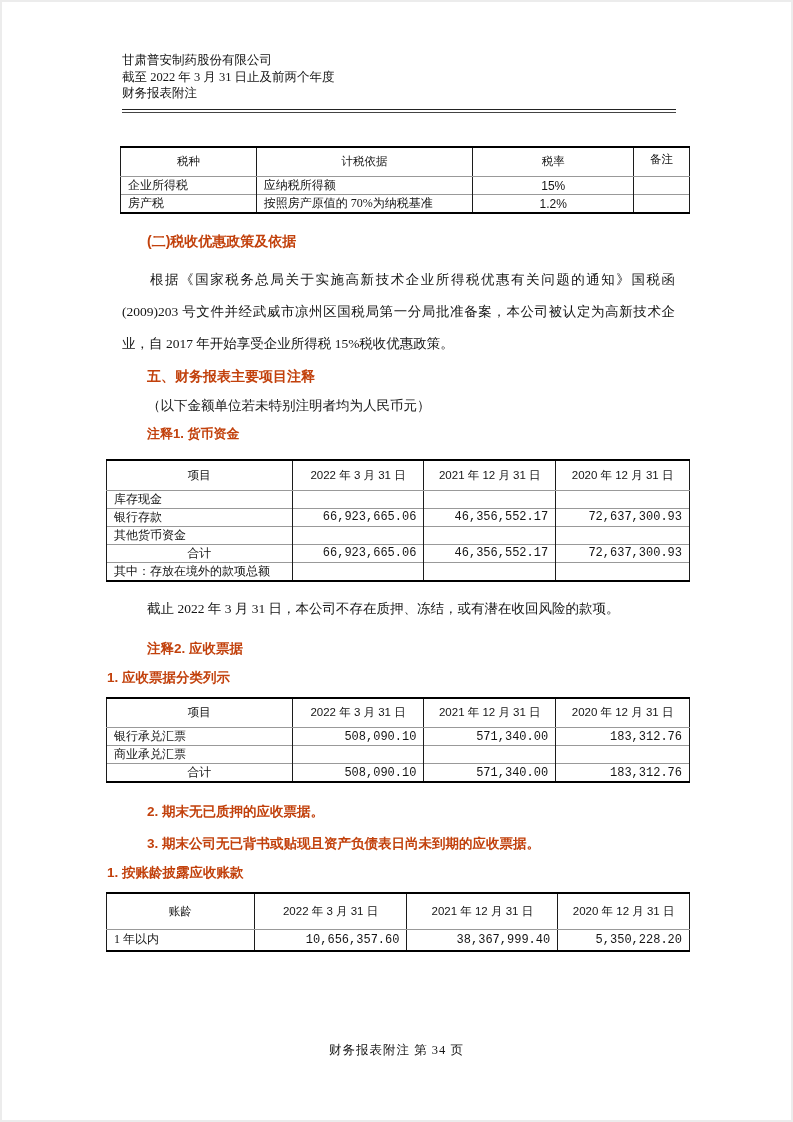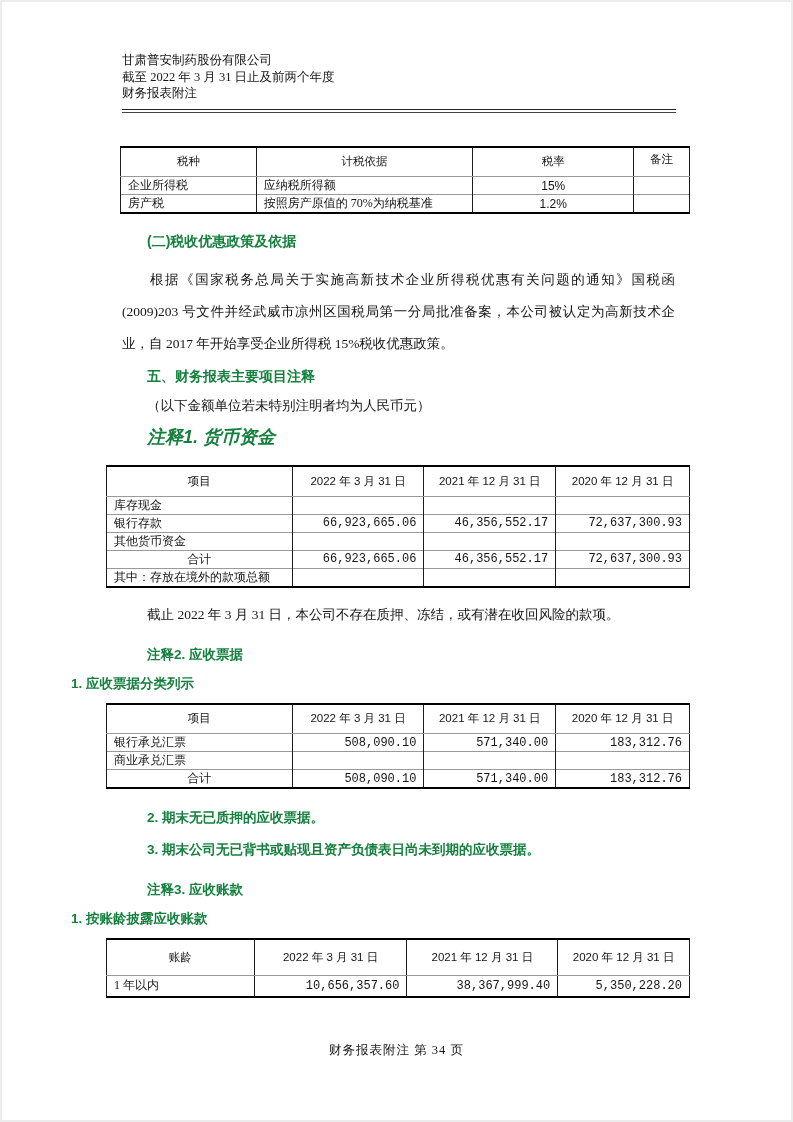--- a/index.html
+++ b/index.html
@@ -12,25 +12,25 @@
     border:2px solid #ececec;
     overflow:hidden;
     font-family:"Liberation Serif","DejaVu Serif",serif;
     color:#141414;
   }
   
   .company-block { margin:50px 0 0 120px; font-size:12.5px; line-height:16.5px; }
   .header-rule { margin:7px 0 0 120px; width:554px; height:2px;
                  border-top:1.5px solid #222; border-bottom:1px solid #444; }
   
-  .h { font-family:"Liberation Sans","DejaVu Sans",sans-serif; font-weight:700; color:#15803d; }
+  .h { font-family:"Liberation Sans","DejaVu Sans",sans-serif; font-weight:700; color:#c2410c; }
   .h-sec2   { margin:19px 0 0 145px; font-size:14px; }
   .h-sec5   { margin:8px 0 0 145px;  font-size:14px; }
-  .h-note   { margin:10px 0 16px 145px; font-size:18px;font-style:italic; }
-  .h-item   { margin:11px 0 0 69px; font-size:13.5px; }
+  .h-note   { margin:10px 0 16px 145px; font-size:13px; }
+  .h-item   { margin:11px 0 0 105px; font-size:13.5px; }
   .h-item2  { margin:20px 0 0 145px; font-size:13.5px; }
   .h-item3  { margin:14px 0 0 145px; font-size:13.5px; }
   .h-note3  { margin:22px 0 0 145px; font-size:13.5px; }
   
   .para   { margin:13px 0 0 120px; width:553px; text-align:justify;
             text-indent:28px; font-size:13.5px; line-height:32px; }
   .unit-note { margin:11px 0 0 145px; font-size:13.5px; }
   .remark    { margin:12px 0 0 145px; font-size:13.5px; }
   
   table.fin { border-collapse:collapse; table-layout:fixed;
@@ -198,21 +198,20 @@
           <td class="lbl">合计</td>
           <td class="val">508,090.10</td>
           <td class="val">571,340.00</td>
           <td class="val">183,312.76</td>
         </tr>
       </tbody>
     </table>
   <div class="h h-item2">2. 期末无已质押的应收票据。</div>
   <div class="h h-item3">3. 期末公司无已背书或贴现且资产负债表日尚未到期的应收票据。</div>
 
-  <div class="h h-note3">注释3. 应收账款</div>
   <div class="h h-item">1. 按账龄披露应收账款</div>
   <table class="fin" id="aging-table">
       <colgroup>
         <col style="width: 25.34%;">
         <col style="width: 26.2%;">
         <col style="width: 25.86%;">
         <col style="width: 22.6%;">
       </colgroup>
       <thead>
         <tr>

